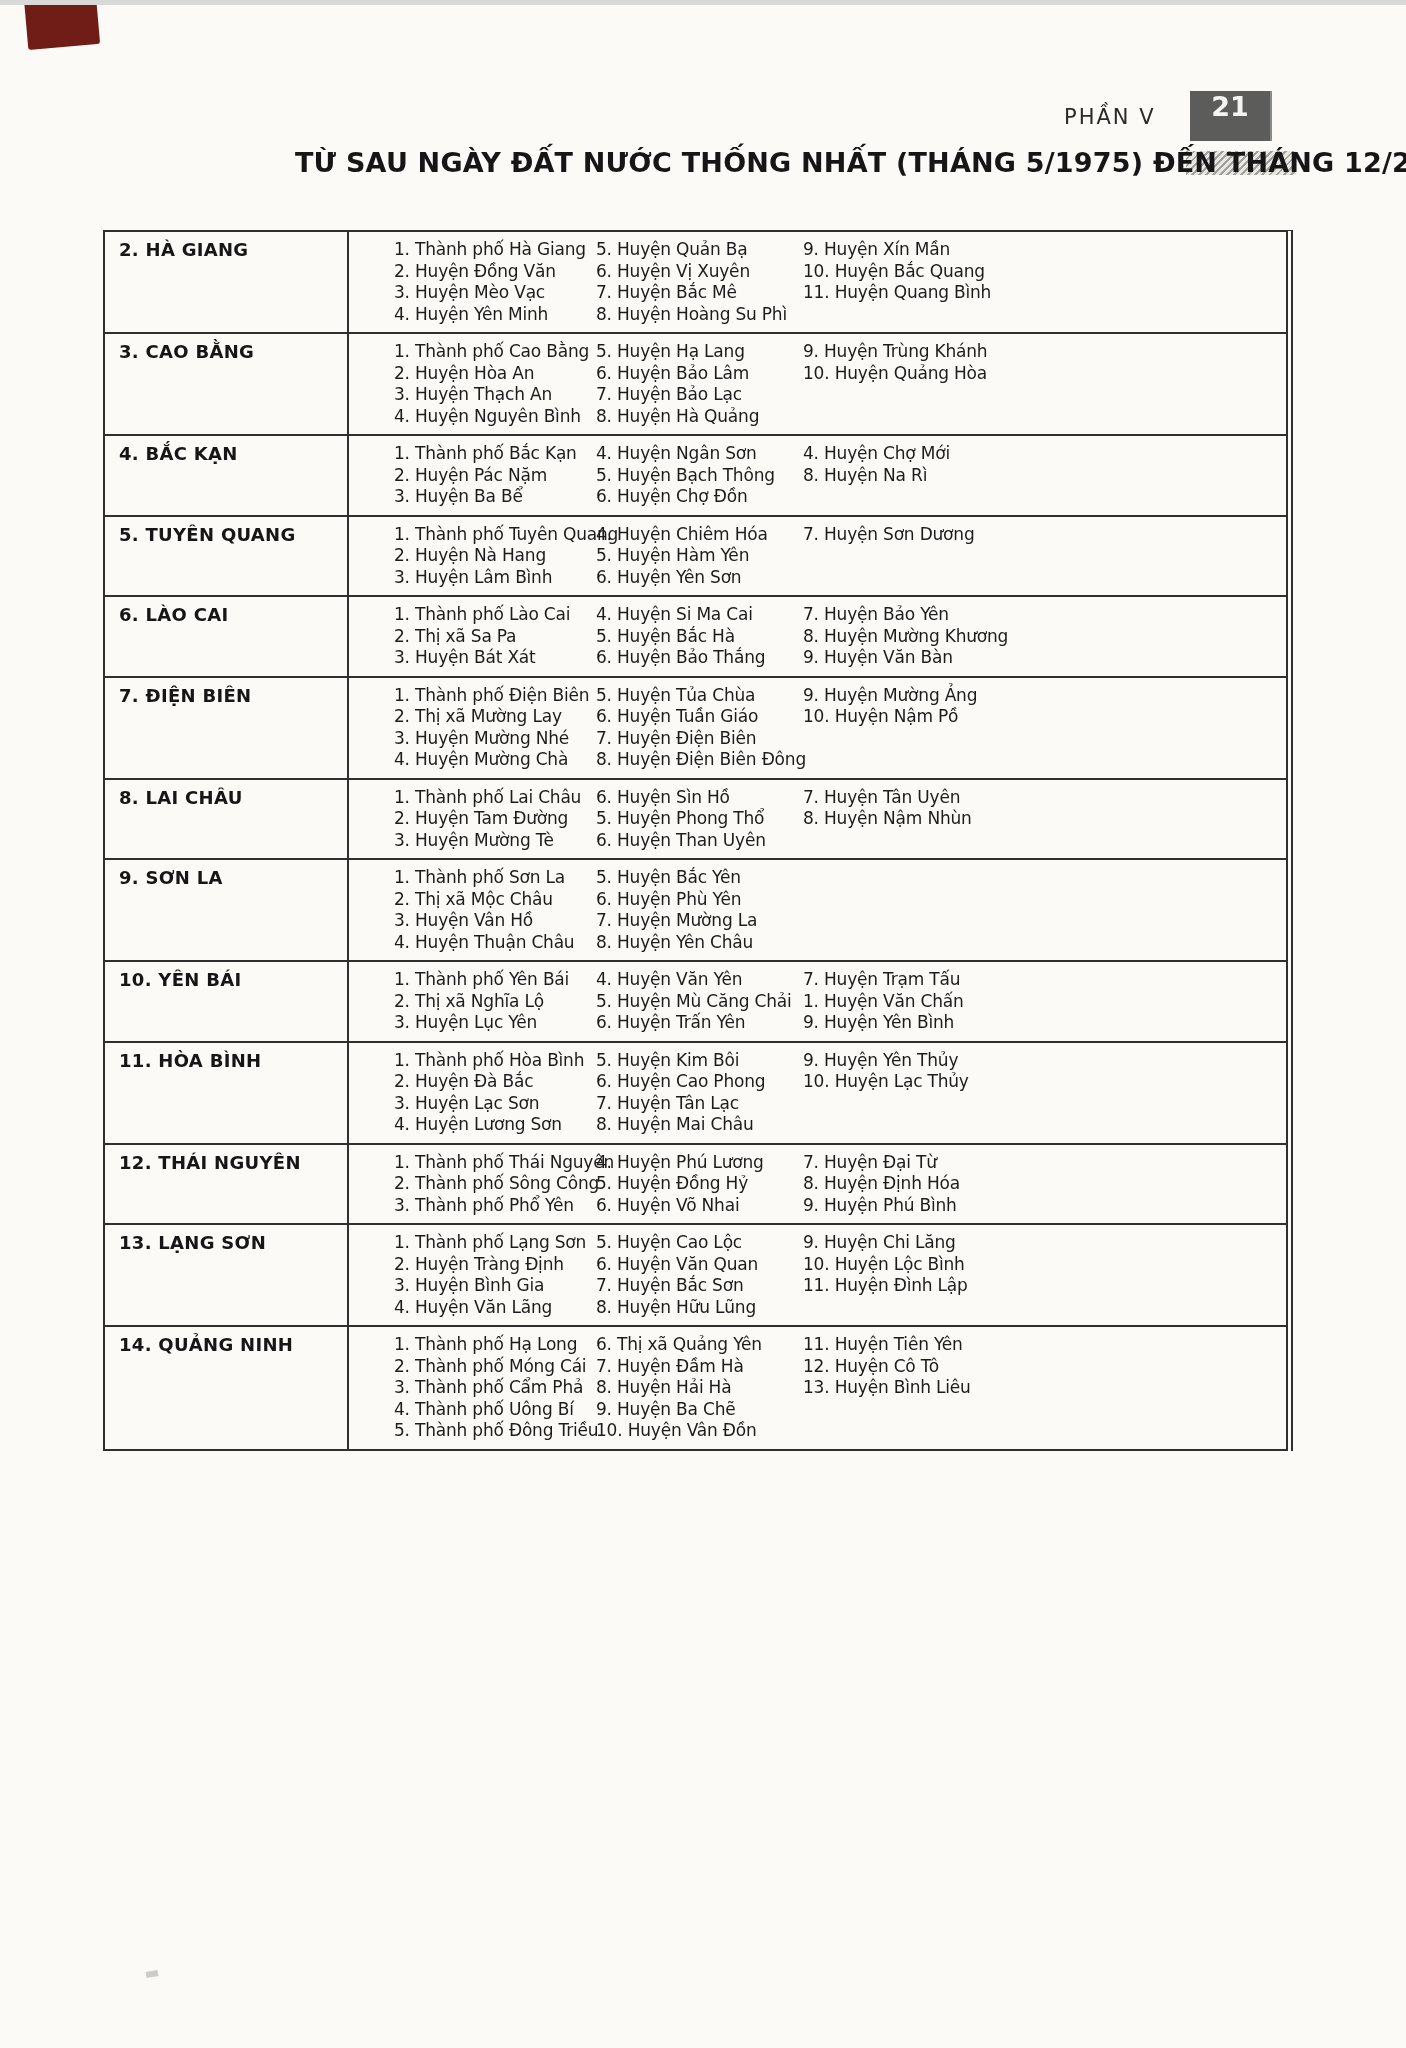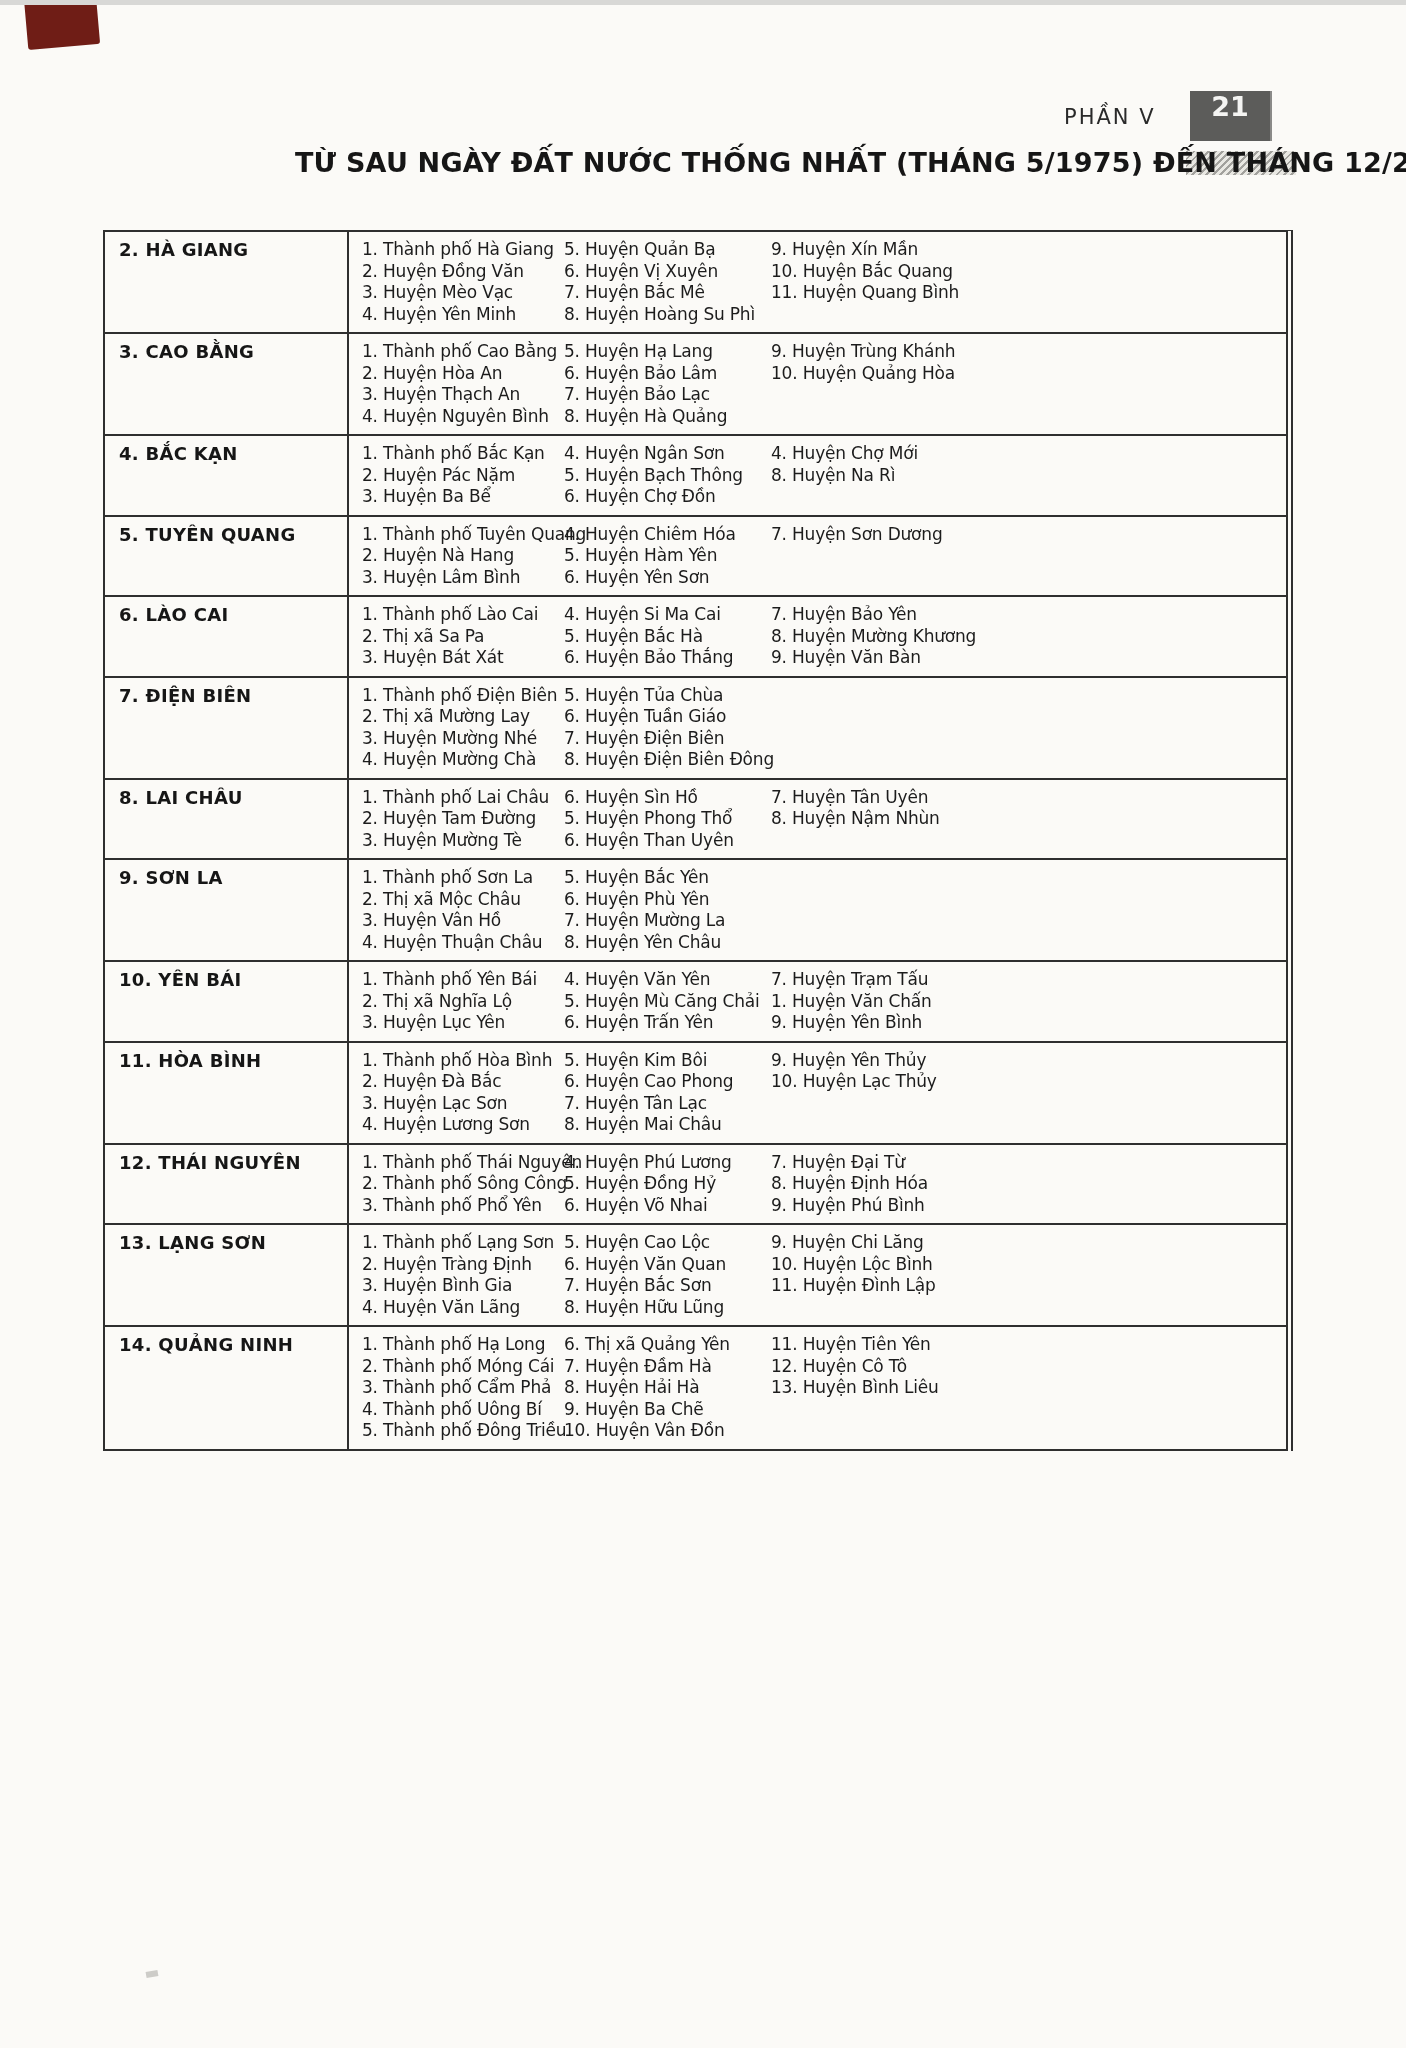--- a/index.html
+++ b/index.html
@@ -77,20 +77,21 @@
     position: absolute;
     left: 103px; top: 225px;
     width: 1190px;
     border-top: 2px solid #2f2f2f;
     border-left: 2px solid #2f2f2f;
     border-right: 7px double #2f2f2f;
   }
   .row {
     display: flex;
     border-bottom: 2px solid #2f2f2f;
+    gap: 32px;
   }
   .cell-province {
     width: 244px;
     flex: 0 0 244px;
     border-right: 2px solid #2f2f2f;
     padding: 7px 6px 7px 14px;
     font-size: 18px;
     font-weight: bold;
     letter-spacing: 0.3px;
     color: #161616;
@@ -254,20 +255,24 @@
               <div class="unit">2. Thị xã Mường Lay</div>
               <div class="unit">3. Huyện Mường Nhé</div>
               <div class="unit">4. Huyện Mường Chà</div>
             </div>
       <div class="unit-col">
               <div class="unit">5. Huyện Tủa Chùa</div>
               <div class="unit">6. Huyện Tuần Giáo</div>
               <div class="unit">7. Huyện Điện Biên</div>
               <div class="unit">8. Huyện Điện Biên Đông</div>
             </div>
+      <div class="unit-col">
+              <div class="unit">9. Huyện Mường Ảng</div>
+              <div class="unit">10. Huyện Nậm Pồ</div>
+            </div>
     </div>
   </div>
 
   <div class="row">
     <div class="cell-province">
       <span>8. LAI CHÂU</span>
     </div>
     <div class="cell-units">
       <div class="unit-col">
               <div class="unit">1. Thành phố Lai Châu</div>

